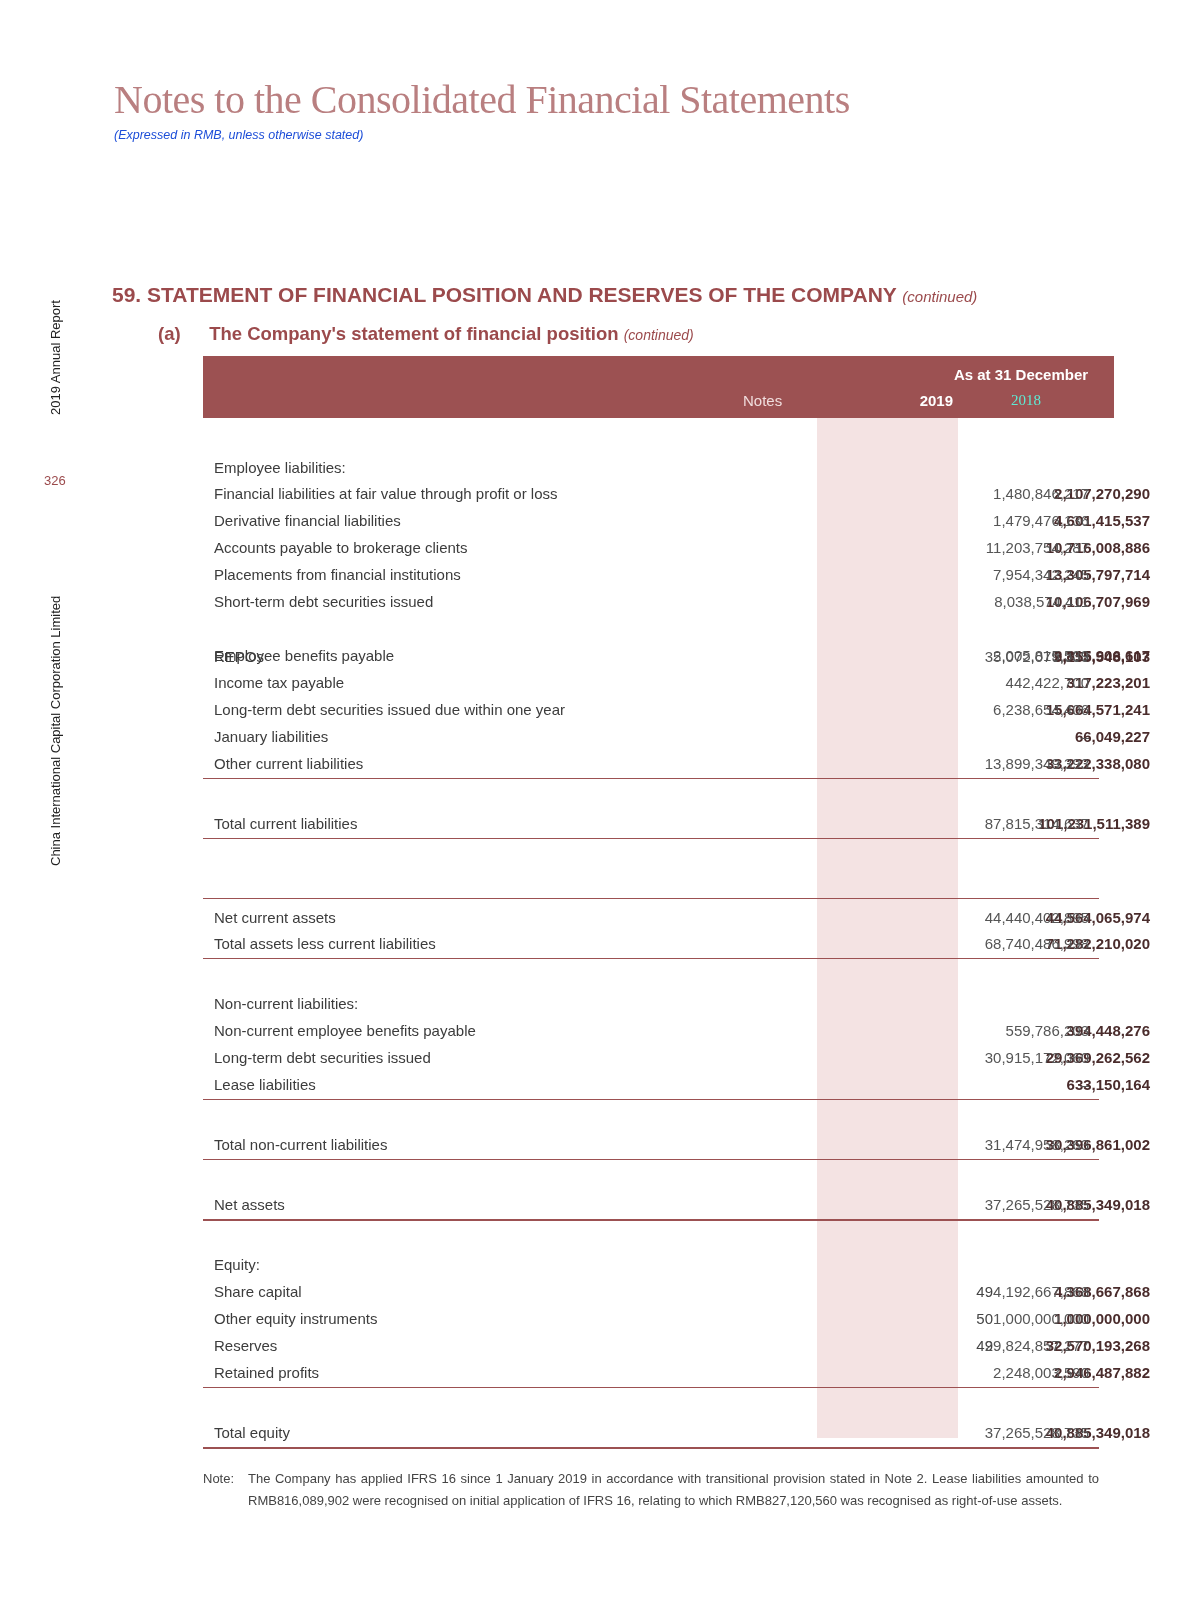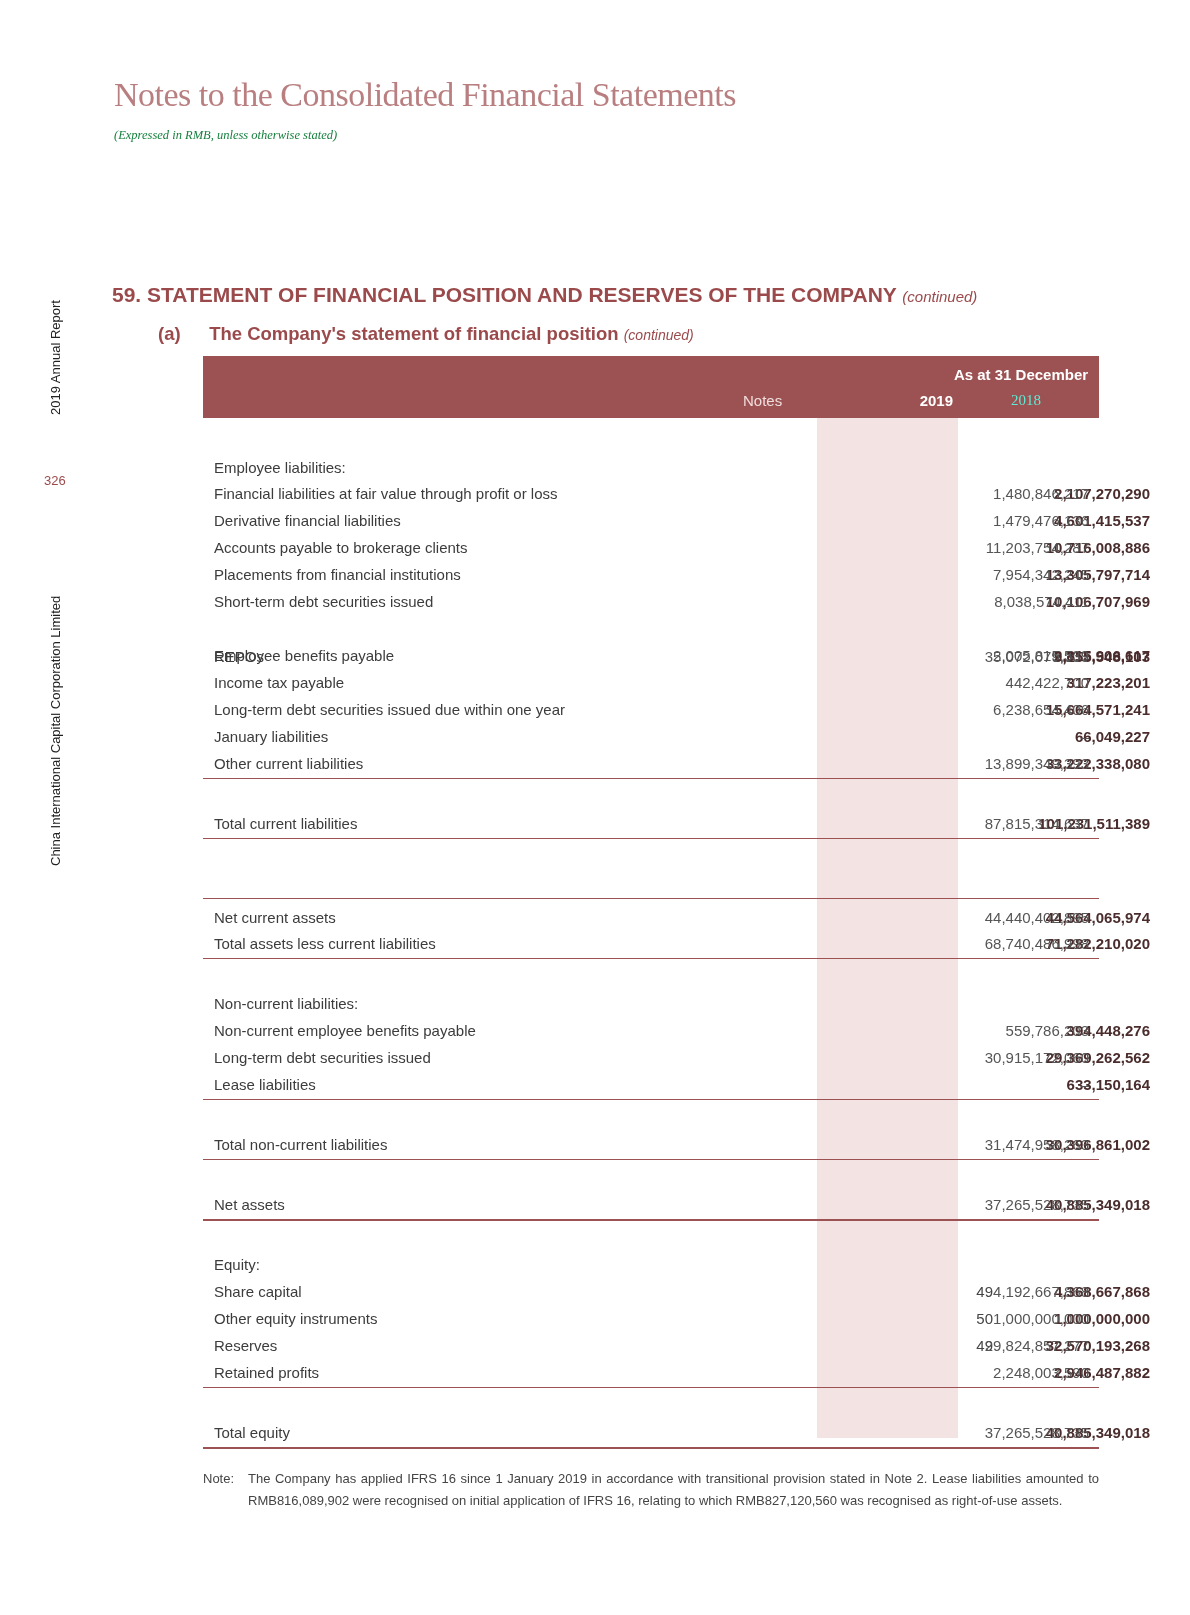--- a/index.html
+++ b/index.html
@@ -1,27 +1,27 @@
 <!DOCTYPE html>
 <html><head>
 <meta charset="utf-8">
 <style>
   html,body{margin:0;padding:0;background:#fff;}
   body{width:1190px;height:1615px;position:relative;overflow:hidden;font-family:"DejaVu Sans","Liberation Sans",sans-serif;color:#3a3a3a;}
-  .page-title{position:absolute;left:114px;top:76px;font-family:"Liberation Serif","DejaVu Serif",serif;font-size:34px;color:#b97f80;letter-spacing:-0.5px;}
-  .subtitle{position:absolute;left:114px;top:128px;font-size:12.5px;font-style:italic;color:#15803d;font-family:Liberation Serif, serif;text-align:right;}
+  .page-title{position:absolute;left:114px;top:76px;font-family:"Liberation Serif","DejaVu Serif",serif;font-size:40px;color:#b97f80;letter-spacing:-0.5px;}
+  .subtitle{position:absolute;left:114px;top:128px;font-size:12.5px;font-style:italic;color:#1d4ed8;font-family:Liberation Sans, sans-serif;text-align:right;}
   .side-report{position:absolute;left:48px;top:415px;transform:rotate(-90deg);transform-origin:left top;font-size:13px;color:#222;font-family:"Liberation Sans",sans-serif;white-space:nowrap;}
   .side-page{position:absolute;left:44px;top:473px;font-size:13px;color:#9b4a4c;font-family:"Liberation Sans",sans-serif;}
   .side-company{position:absolute;left:48px;top:866px;transform:rotate(-90deg);transform-origin:left top;font-size:13px;color:#222;font-family:"Liberation Sans",sans-serif;white-space:nowrap;}
   .section-title{position:absolute;left:112px;top:283px;font-size:21px;font-weight:bold;color:#9b4a4c;font-family:"Liberation Sans",sans-serif;white-space:nowrap;}
   .section-title .cont{font-weight:normal;font-style:italic;font-size:15px;color:#9b4a4c;}
   .sub-title{position:absolute;left:158px;top:323px;font-size:18.5px;font-weight:bold;color:#9b4a4c;font-family:"Liberation Sans",sans-serif;white-space:nowrap;}
   .sub-title .lbl{display:inline-block;width:46px;}
   .sub-title .cont{font-weight:normal;font-style:italic;font-size:14px;}
-  .hdr{position:absolute;left:203px;top:356px;width:896px;height:62px;background:#9c5152;}
+  .hdr{position:absolute;left:203px;top:356px;width:896px;height:62px;background:#9c5152;padding-left:15px;}
   .hdr .asat{position:absolute;left:688px;top:10px;width:260px;text-align:center;color:#fff;font-weight:bold;font-size:15px;font-family:"Liberation Sans",sans-serif;}
   .hdr .notes{position:absolute;left:540px;top:36px;width:70px;text-align:left;color:#f1dede;font-size:15px;font-family:"Liberation Sans",sans-serif;}
   .hdr .y19{position:absolute;left:620px;top:36px;width:130px;text-align:right;color:#fff;font-weight:bold;font-size:15px;font-family:"Liberation Sans",sans-serif;}
   .hdr .y18{position:absolute;left:760px;top:36px;width:126px;text-align:center;color:#5eead4;font-size:15px;font-family:Liberation Serif, serif;}
   .shade{position:absolute;left:817px;top:418px;width:141px;height:1020px;background:#f4e3e3;}
   .row{position:absolute;left:203px;width:896px;height:26px;font-family:"Liberation Sans",sans-serif;font-size:15px;}
   .row .lab{position:absolute;left:11px;top:4px;color:#3c3c3c;white-space:nowrap;}
   .row .note{position:absolute;left:720px;top:4px;width:70px;text-align:right;color:#444;}
   .row .v19{position:absolute;left:620px;top:4px;width:327px;text-align:right;color:#4a2c2c;font-weight:bold;}
   .row .v18{position:absolute;left:760px;top:4px;width:126px;text-align:right;color:#555;}

